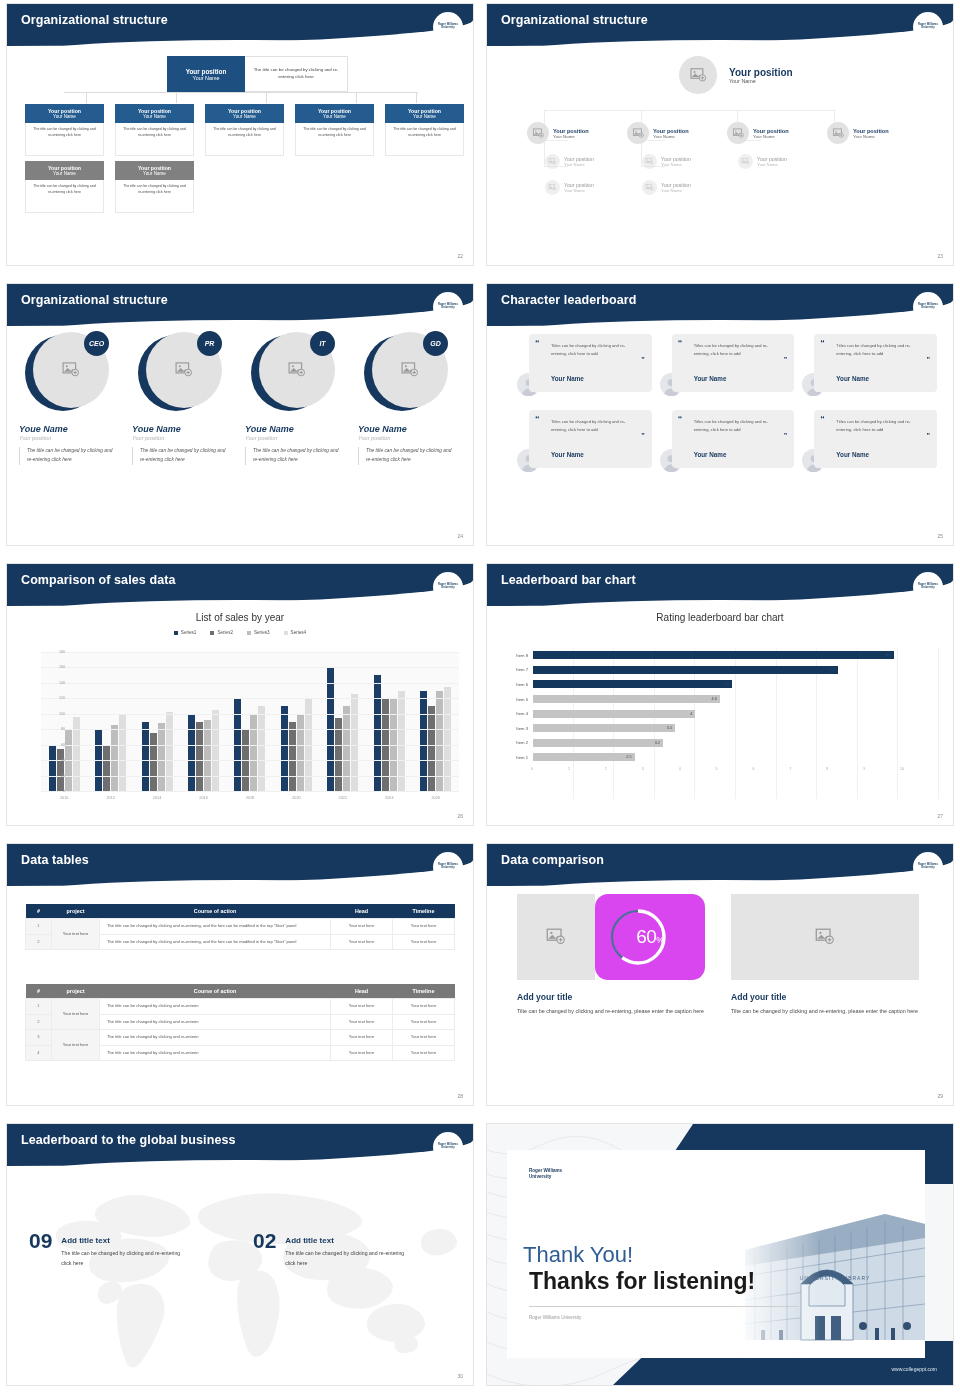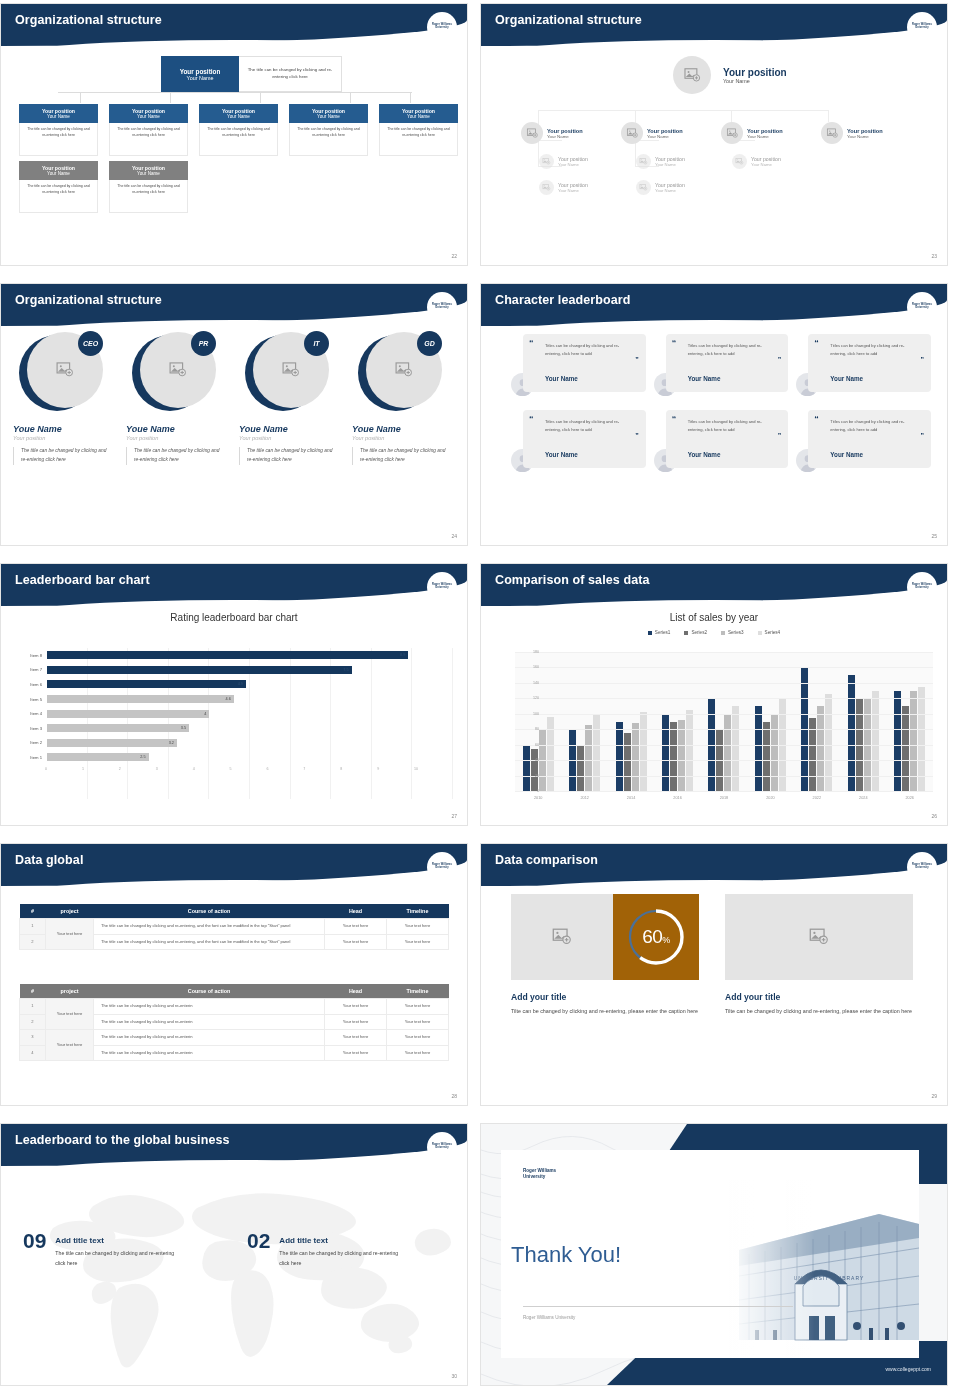--- a/index.html
+++ b/index.html
@@ -14,21 +14,21 @@
     display: grid;
     grid-template-columns: 480px 480px;
     grid-template-rows: 270px 10px 270px 10px 270px 10px 270px 10px 280px;
   }
   .gap { grid-column: 1 / span 2; background: #ffffff; }
 
   
   .slide {
     position: relative;
     width: 468px; height: 263px;
-    margin: 3px 0;
+    margin: 3px 6px;
     background: #ffffff;
     border: 1px solid #e3e3e3;
     overflow: hidden;
   }
   .hdr {
     position: absolute; left: 0; top: 0; width: 100%; height: 42px;
     background: #16385e;
     border-radius: 0 0 100% 0 / 0 0 26px 0;
   }
   .hdr::after {
@@ -202,21 +202,21 @@
   .tbl td.idx { background: #f5f5f5; color: #777; width: 26px; }
   .tbl td.proj { background: #f5f5f5; width: 48px; }
   .tbl td.act { text-align: left; padding-left: 7px; }
   .tbl td.hd, .tbl td.tl { width: 62px; }
 
   
   .dc-wrap { position: absolute; left: 30px; top: 6px; display: flex; gap: 26px; }
   .dc-col { width: 188px; }
   .dc-card { display: flex; height: 86px; }
   .dc-img { flex: 1; background: #e4e4e4; display: flex; align-items: center; justify-content: center; }
-  .dc-stat { width: 86px; background: #a16207; position: relative; display: flex; align-items: center; justify-content: center; }
+  .dc-stat { width: 110px; background: #d946ef; position: relative; display: flex; align-items: center; justify-content: center; border-radius: 13px; }
   .dc-pct { position: relative; z-index: 2; color: #fff; font-size: 19px; font-weight: 300; letter-spacing: -.5px; }
   .dc-pct em { font-size: 9px; font-style: normal; }
   .dc-title { margin-top: 12px; font-size: 8.6px; font-weight: bold; color: #16385e; }
   .dc-desc { margin-top: 4px; font-size: 5.4px; color: #4a4a4a; line-height: 1.85; }
 
   
   .map-bg { position: absolute; left: 0; top: 0; right: 0; bottom: 0; opacity: .55; }
   .wm-item { position: absolute; display: flex; gap: 9px; }
   .wm-num { font-size: 21px; font-weight: bold; color: #16385e; line-height: 1; }
   .wm-t { font-size: 8px; font-weight: bold; color: #16385e; margin-top: 6px; }
@@ -224,21 +224,21 @@
 
   
   .ty-slide { position: relative; background: #f6f7f8; overflow: hidden; }
   .ty-topo { position: absolute; inset: 0; }
   .ty-navy-tr { position: absolute; right: 0; top: 0; width: 300px; height: 60px; background: #16385e;
                 clip-path: polygon(40px 0, 100% 0, 100% 100%, 0 100%); }
   .ty-navy-br { position: absolute; right: 0; bottom: 0; width: 340px; height: 44px; background: #16385e;
                 clip-path: polygon(46px 0, 100% 0, 100% 100%, 0 100%); }
   .ty-card { position: absolute; left: 20px; top: 26px; width: 418px; height: 208px; background: #fff; overflow: hidden; }
   .ty-logo { position: absolute; left: 22px; top: 18px; color: #16385e; font-size: 4.6px; font-weight: bold; line-height: 1.2; }
-  .ty-h1 { position: absolute; left: 10px; top: 92px; font-size: 22px; color: #2f5d93; font-weight: 300; }
+  .ty-h1 { position: absolute; left: 16px; top: 92px; font-size: 22px; color: #2f5d93; font-weight: 300; }
   .ty-h2 { position: absolute; left: 22px; top: 118px; font-size: 23px; color: #1a1a1a; font-weight: bold; }
   .ty-rule { position: absolute; left: 22px; top: 156px; width: 270px; height: 1px; background: #cfcfcf; }
   .ty-sub { position: absolute; left: 22px; top: 165px; font-size: 4.6px; color: #9a9a9a; }
   .ty-bldg { position: absolute; right: 0; top: 30px; width: 190px; height: 178px; opacity: .9; }
   .ty-url { position: absolute; right: 16px; bottom: 13px; color: #dfe6ee; font-size: 5px; }
 </style>
 </head>
 <body>
 
 <div class="sheet">
@@ -681,148 +681,20 @@
               <div class="s25-txt">Titles can be changed by clicking and re-entering, click here to add</div>
               <div class="s25-name">Your Name</div>
             </div>
           </div>
         </div>
     </div>
     <div class="pgnum">25</div>
   </div>
 
   <div class="gap"></div>
-
-  <div class="slide">
-    <div class="hdr"></div>
-    <div class="hdr-title">Leaderboard bar chart</div>
-    <div class="logo-badge">
-      <span><span>Roger Williams</span><br>
-      <span>University</span></span>
-    </div>
-    <div class="body">
-      <div class="chart-title">Rating leaderboard bar chart</div>
-      <div class="lb-area">
-        <div class="lb-vgrid" id="lbGrid">
-            <i></i>
-            <i></i>
-            <i></i>
-            <i></i>
-            <i></i>
-            <i></i>
-            <i></i>
-            <i></i>
-            <i></i>
-            <i></i>
-          </div>
-        <div id="lbRows">
-            <div class="lb-row">
-              <div class="lb-label">Item 8</div>
-              <div class="lb-track">
-                <div class="lb-bar dark" style="width:89%">
-                  <span class="lb-val">8.9</span>
-                </div>
-              </div>
-            </div>
-            <div class="lb-row">
-              <div class="lb-label">Item 7</div>
-              <div class="lb-track">
-                <div class="lb-bar dark" style="width:75%">
-                  <span class="lb-val">7.5</span>
-                </div>
-              </div>
-            </div>
-            <div class="lb-row">
-              <div class="lb-label">Item 6</div>
-              <div class="lb-track">
-                <div class="lb-bar dark" style="width:49.00000000000001%">
-                  <span class="lb-val">4.9</span>
-                </div>
-              </div>
-            </div>
-            <div class="lb-row">
-              <div class="lb-label">Item 5</div>
-              <div class="lb-track">
-                <div class="lb-bar light" style="width:46%">
-                  <span class="lb-val">4.6</span>
-                </div>
-              </div>
-            </div>
-            <div class="lb-row">
-              <div class="lb-label">Item 4</div>
-              <div class="lb-track">
-                <div class="lb-bar light" style="width:40%">
-                  <span class="lb-val">4</span>
-                </div>
-              </div>
-            </div>
-            <div class="lb-row">
-              <div class="lb-label">Item 3</div>
-              <div class="lb-track">
-                <div class="lb-bar light" style="width:35%">
-                  <span class="lb-val">3.5</span>
-                </div>
-              </div>
-            </div>
-            <div class="lb-row">
-              <div class="lb-label">Item 2</div>
-              <div class="lb-track">
-                <div class="lb-bar light" style="width:32%">
-                  <span class="lb-val">3.2</span>
-                </div>
-              </div>
-            </div>
-            <div class="lb-row">
-              <div class="lb-label">Item 1</div>
-              <div class="lb-track">
-                <div class="lb-bar light" style="width:25%">
-                  <span class="lb-val">2.5</span>
-                </div>
-              </div>
-            </div>
-          </div>
-        <div class="lb-axis" id="lbAxis">
-            <div>
-              <span>0</span>
-            </div>
-            <div>
-              <span>1</span>
-            </div>
-            <div>
-              <span>2</span>
-            </div>
-            <div>
-              <span>3</span>
-            </div>
-            <div>
-              <span>4</span>
-            </div>
-            <div>
-              <span>5</span>
-            </div>
-            <div>
-              <span>6</span>
-            </div>
-            <div>
-              <span>7</span>
-            </div>
-            <div>
-              <span>8</span>
-            </div>
-            <div>
-              <span>9</span>
-            </div>
-            <div>
-              <span>10</span>
-            </div>
-          </div>
-      </div>
-    </div>
-    <div class="pgnum">27</div>
-  </div>
 
   <div class="slide">
     <div class="hdr"></div>
     <div class="hdr-title">Comparison of sales data</div>
     <div class="logo-badge">
       <span><span>Roger Williams</span><br>
       <span>University</span></span>
     </div>
     <div class="body">
       <div class="chart-title">List of sales by year</div>
@@ -920,25 +792,153 @@
             <div>2020</div>
             <div>2022</div>
             <div>2024</div>
             <div>2026</div>
           </div>
       </div>
     </div>
     <div class="pgnum">26</div>
   </div>
 
-  <div class="gap"></div>
-
   <div class="slide">
     <div class="hdr"></div>
-    <div class="hdr-title">Data global</div>
+    <div class="hdr-title">Leaderboard bar chart</div>
+    <div class="logo-badge">
+      <span><span>Roger Williams</span><br>
+      <span>University</span></span>
+    </div>
+    <div class="body">
+      <div class="chart-title">Rating leaderboard bar chart</div>
+      <div class="lb-area">
+        <div class="lb-vgrid" id="lbGrid">
+            <i></i>
+            <i></i>
+            <i></i>
+            <i></i>
+            <i></i>
+            <i></i>
+            <i></i>
+            <i></i>
+            <i></i>
+            <i></i>
+          </div>
+        <div id="lbRows">
+            <div class="lb-row">
+              <div class="lb-label">Item 8</div>
+              <div class="lb-track">
+                <div class="lb-bar dark" style="width:89%">
+                  <span class="lb-val">8.9</span>
+                </div>
+              </div>
+            </div>
+            <div class="lb-row">
+              <div class="lb-label">Item 7</div>
+              <div class="lb-track">
+                <div class="lb-bar dark" style="width:75%">
+                  <span class="lb-val">7.5</span>
+                </div>
+              </div>
+            </div>
+            <div class="lb-row">
+              <div class="lb-label">Item 6</div>
+              <div class="lb-track">
+                <div class="lb-bar dark" style="width:49.00000000000001%">
+                  <span class="lb-val">4.9</span>
+                </div>
+              </div>
+            </div>
+            <div class="lb-row">
+              <div class="lb-label">Item 5</div>
+              <div class="lb-track">
+                <div class="lb-bar light" style="width:46%">
+                  <span class="lb-val">4.6</span>
+                </div>
+              </div>
+            </div>
+            <div class="lb-row">
+              <div class="lb-label">Item 4</div>
+              <div class="lb-track">
+                <div class="lb-bar light" style="width:40%">
+                  <span class="lb-val">4</span>
+                </div>
+              </div>
+            </div>
+            <div class="lb-row">
+              <div class="lb-label">Item 3</div>
+              <div class="lb-track">
+                <div class="lb-bar light" style="width:35%">
+                  <span class="lb-val">3.5</span>
+                </div>
+              </div>
+            </div>
+            <div class="lb-row">
+              <div class="lb-label">Item 2</div>
+              <div class="lb-track">
+                <div class="lb-bar light" style="width:32%">
+                  <span class="lb-val">3.2</span>
+                </div>
+              </div>
+            </div>
+            <div class="lb-row">
+              <div class="lb-label">Item 1</div>
+              <div class="lb-track">
+                <div class="lb-bar light" style="width:25%">
+                  <span class="lb-val">2.5</span>
+                </div>
+              </div>
+            </div>
+          </div>
+        <div class="lb-axis" id="lbAxis">
+            <div>
+              <span>0</span>
+            </div>
+            <div>
+              <span>1</span>
+            </div>
+            <div>
+              <span>2</span>
+            </div>
+            <div>
+              <span>3</span>
+            </div>
+            <div>
+              <span>4</span>
+            </div>
+            <div>
+              <span>5</span>
+            </div>
+            <div>
+              <span>6</span>
+            </div>
+            <div>
+              <span>7</span>
+            </div>
+            <div>
+              <span>8</span>
+            </div>
+            <div>
+              <span>9</span>
+            </div>
+            <div>
+              <span>10</span>
+            </div>
+          </div>
+      </div>
+    </div>
+    <div class="pgnum">27</div>
+  </div>
+
+  <div class="gap"></div>
+
+  <div class="slide">
+    <div class="hdr"></div>
+    <div class="hdr-title">Data tables</div>
     <div class="logo-badge">
       <span><span>Roger Williams</span><br>
       <span>University</span></span>
     </div>
     <div class="body">
       <div class="tbl navy" style="top:16px">
         <table id="tbl1">
             <tbody>
               <tr>
                 <th>#</th>
@@ -1155,19 +1155,20 @@
           </g>
           <text x="100" y="100" font-size="5" fill="#33537a" text-anchor="middle" font-family="Liberation Sans, sans-serif" letter-spacing="1">UNIVERSITY LIBRARY</text>
           <rect x="0" y="0" width="190" height="178" fill="url(#fade)"></rect>
         </svg>
       </div>
       <div class="ty-logo">
         <span>Roger Williams</span><br>
         <span>University</span>
       </div>
       <div class="ty-h1">Thank You!</div>
+      <div class="ty-h2">Thanks for listening!</div>
       <div class="ty-rule"></div>
       <div class="ty-sub">Roger Williams University</div>
     </div>
     <div class="ty-url">www.collegeppt.com</div>
   </div>
 
 </div>
 
 </body></html>

